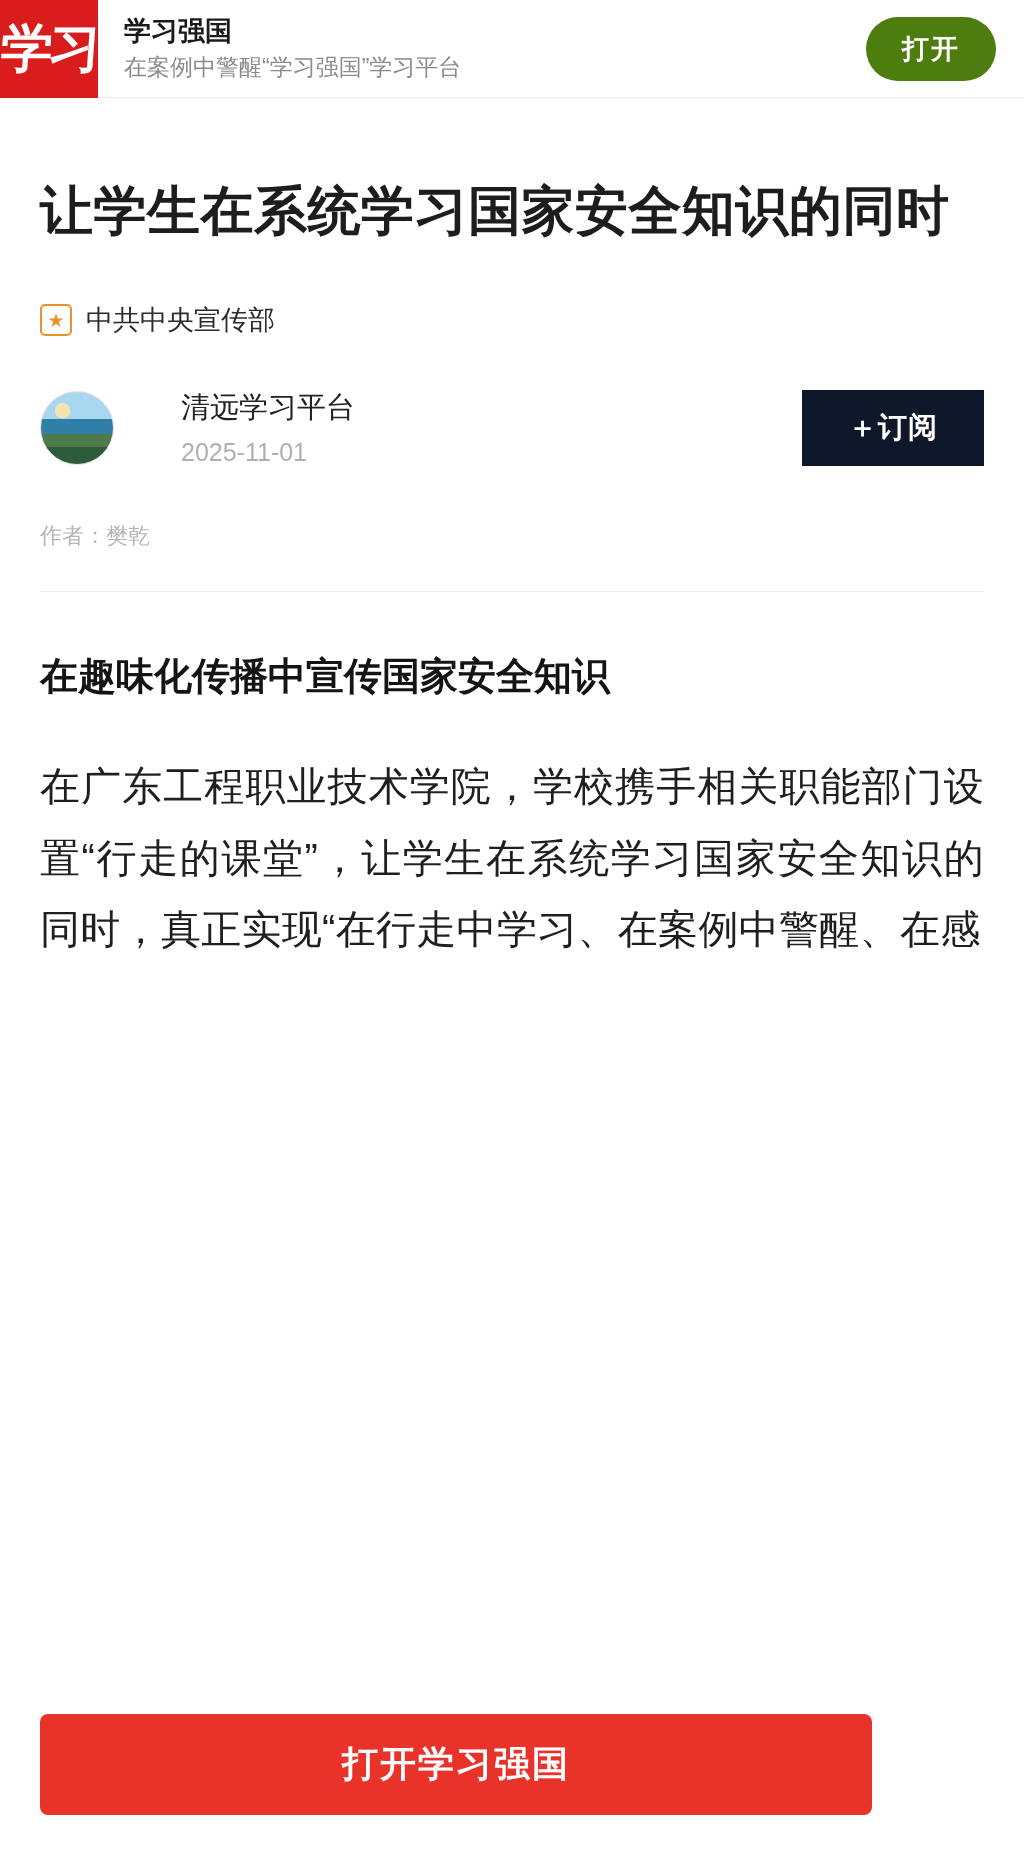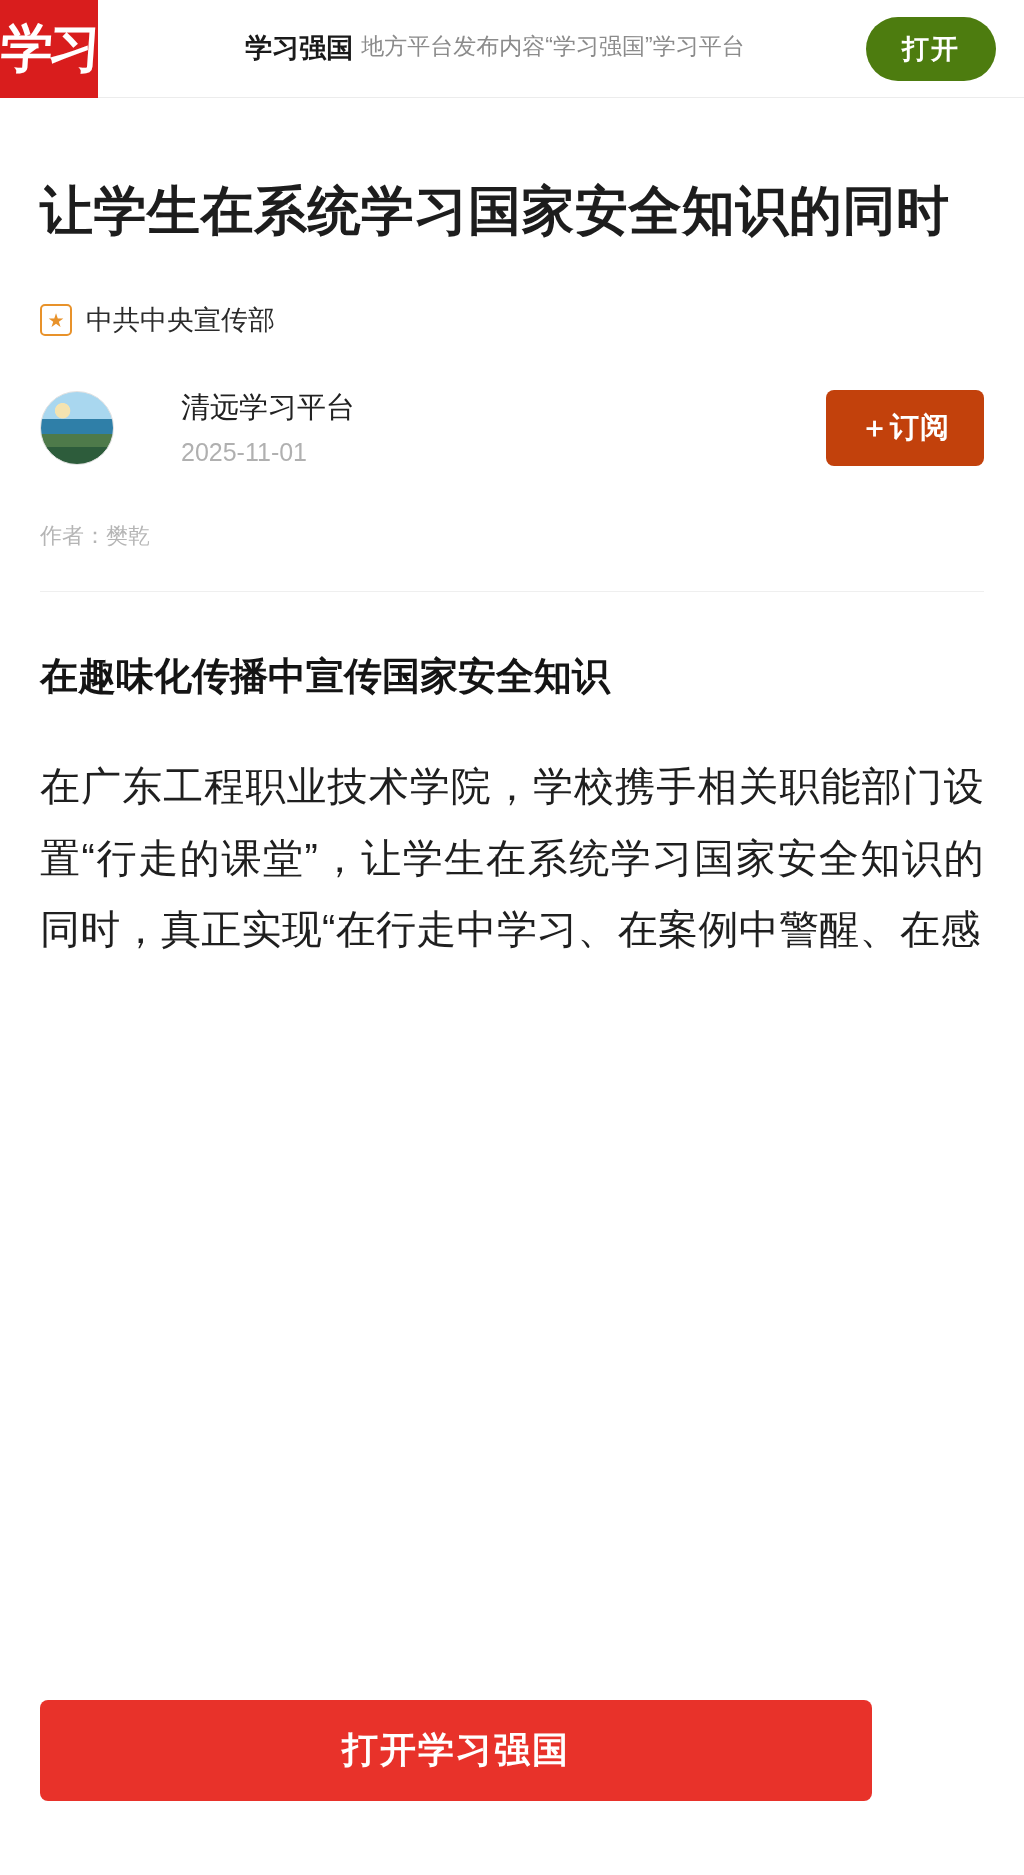--- a/index.html
+++ b/index.html
@@ -40,20 +40,21 @@
     font-size: 52px;
     font-weight: 700;
     font-family: "DejaVu Serif", "Liberation Serif", serif;
     letter-spacing: -4px;
     transform: skewX(-4deg);
   }
   .app-meta {
     flex: 1;
     padding-left: 26px;
     display: flex;
+    flex-direction: column;
     justify-content: center;
     gap: 8px;
   }
   .app-title {
     font-size: 27px;
     font-weight: 700;
     color: #1a1a1a;
     line-height: 1.1;
   }
   .app-sub {
@@ -139,27 +140,27 @@
   .source-name {
     font-size: 29px;
     color: #222222;
   }
   .source-date {
     font-size: 25px;
     color: #b0b0b0;
   }
   .subscribe-btn {
     flex: none;
-    background: #c2410c;
+    background: #0f172a;
     color: #ffffff;
     border: none;
-    border-radius: 8px;
+    border-radius: 0;
     font-size: 29px;
     font-weight: 700;
-    padding: 18px 34px;
+    padding: 18px 46px;
     cursor: pointer;
     letter-spacing: 1px;
   }
 
   .author {
     margin-top: 54px;
     font-size: 22px;
     color: #b5b5b5;
   }
 
@@ -185,21 +186,21 @@
     line-height: 1.5;
   }
   .body-text.second {
     margin-top: 46px;
   }
 
   
   .cta-wrap {
     position: absolute;
     left: 0;
-    bottom: 14px;
+    bottom: 0;
     width: 912px;
     padding: 0 40px 60px 40px;
     background: linear-gradient(to bottom, rgba(255,255,255,0) 0, rgba(255,255,255,0.92) 28%, #ffffff 58%);
     padding-top: 70px;
   }
   .cta-btn {
     width: 100%;
     background: #e8322a;
     color: #ffffff;
     border: none;
@@ -215,21 +216,21 @@
 <body>
 
 <div class="page">
 
   <div class="appbar">
     <div class="app-logo">
       <span class="glyph">学习</span>
     </div>
     <div class="app-meta">
       <div class="app-title">学习强国</div>
-      <div class="app-sub">地方平台发布内容“学习强国”学习平台</div>
+      <div class="app-sub">在案例中警醒“学习强国”学习平台</div>
     </div>
     <button class="open-btn">打开</button>
   </div>
 
   <div class="article">
 
     <h1 class="headline">让学生在系统学习国家安全知识的同时</h1>
 
     <div class="platform-tag">
       <span class="tag-badge">

